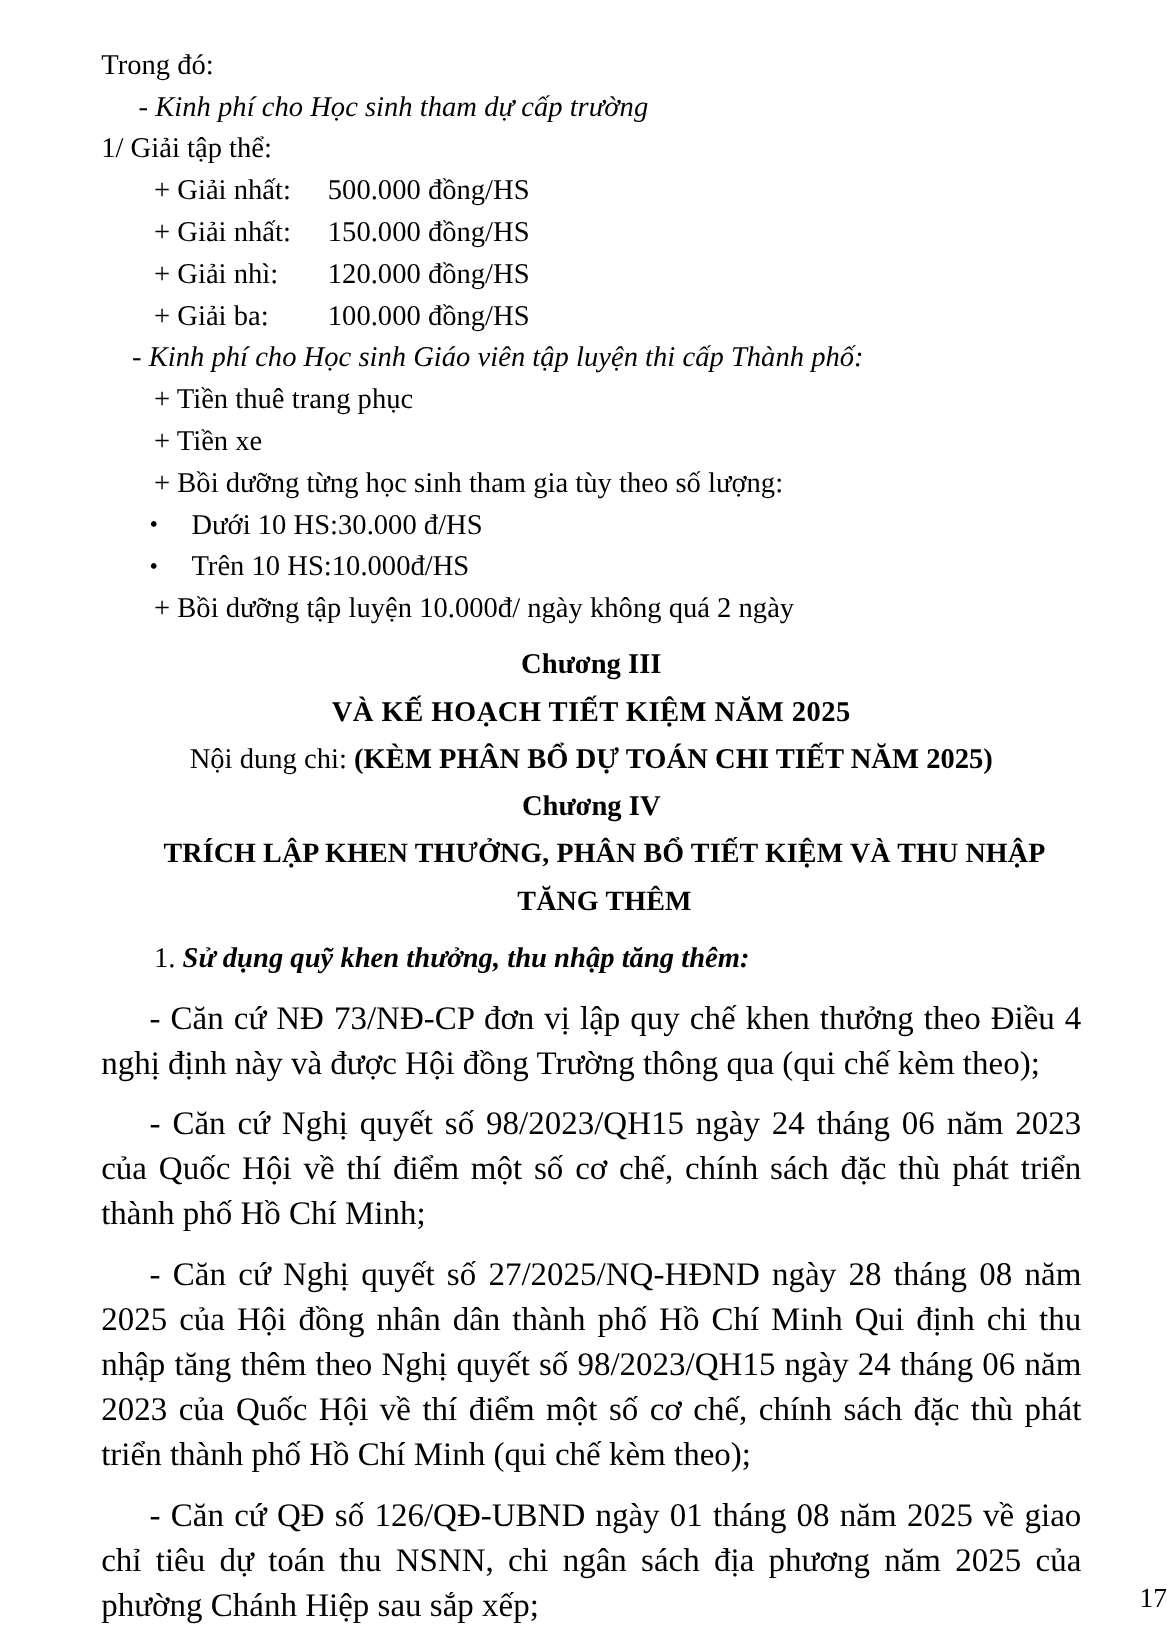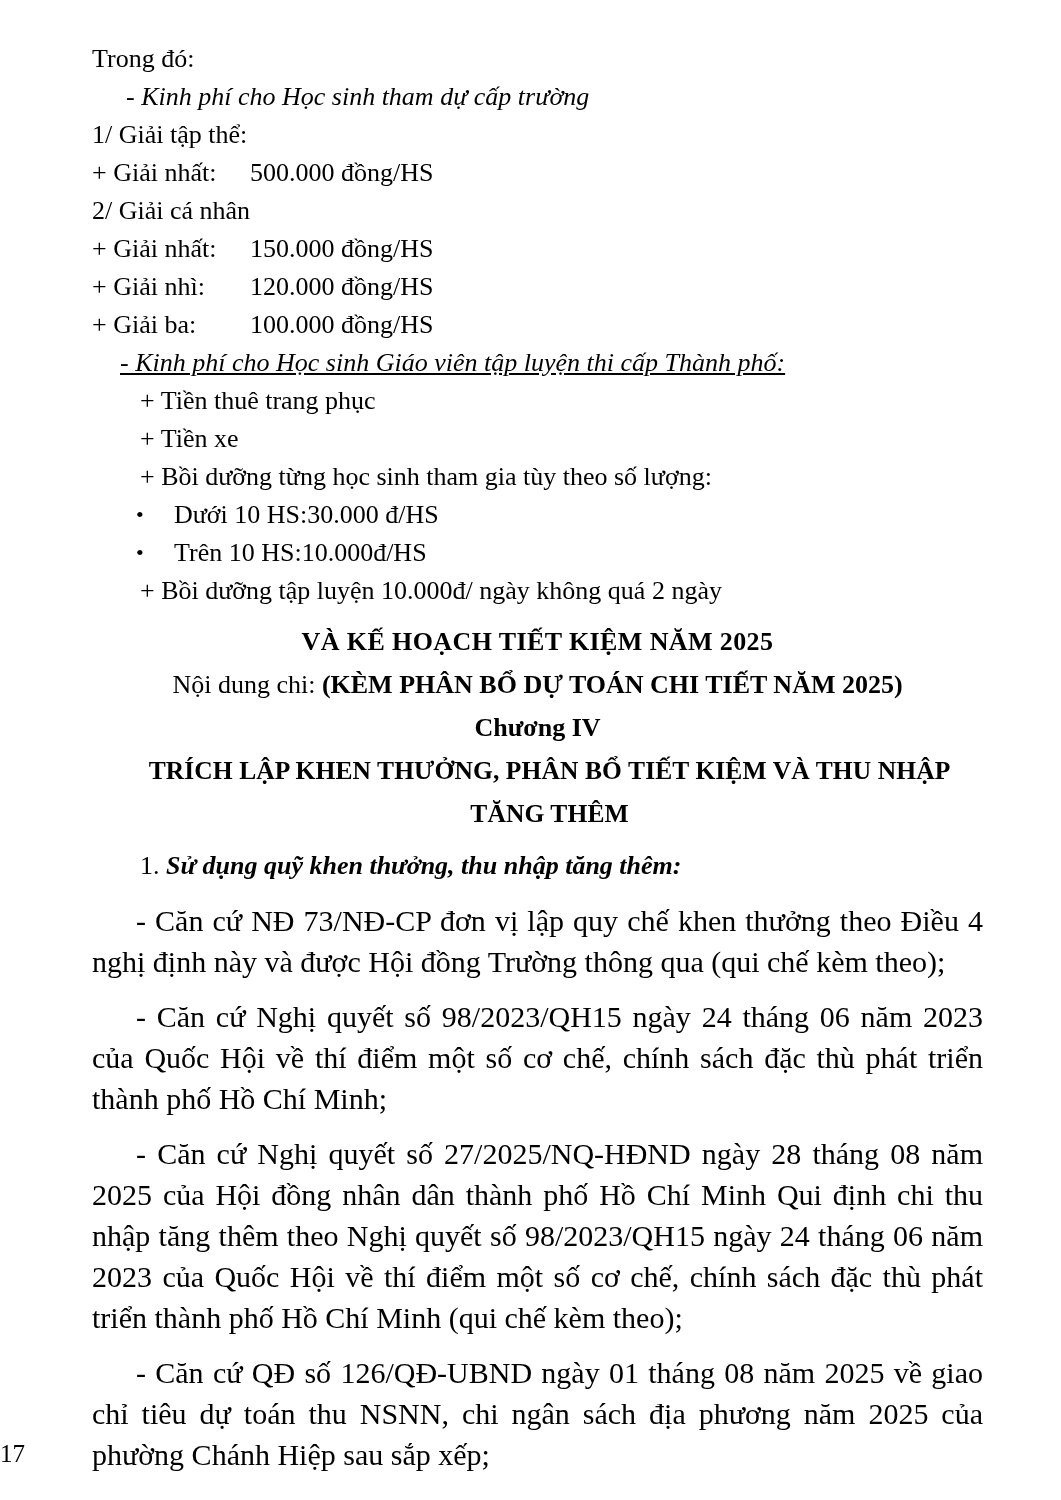--- a/index.html
+++ b/index.html
@@ -33,26 +33,27 @@
     font-style: italic;
   }
   .bold {
     font-weight: bold;
   }
 
   
   .lvl0 { margin-left: 0px; }
   .lvl-dash { margin-left: 34px; }
   .lvl-plus { margin-left: 48px; }
-  .lvl-dash2 { margin-left: 28px; text-decoration: underline; }
+  .lvl-dash2 { margin-left: 28px; }
 
   
   .award {
     font-size: 26px;
     line-height: 38px;
+    margin-left: 48px;
     white-space: nowrap;
     display: block;
   }
   .award .k {
     display: inline-block;
     width: 158px;
   }
   .award .v {
     display: inline-block;
   }
@@ -119,40 +120,39 @@
     font-weight: normal;
     font-style: normal;
   }
 
   
   .pageno {
     position: absolute;
     left: 0;
     right: 0;
     bottom: 32px;
-    text-align: left;
+    text-align: right;
     font-size: 25px;
   }
 </style>
 </head>
 <body>
 
 <div class="page">
 
   <div class="line lvl0">Trong đó:</div>
 
   <div class="line ital lvl-dash">-  Kinh phí cho Học sinh tham dự cấp trường</div>
 
   <div class="line lvl0">1/ Giải tập thể:</div>
 
   <div class="award">
     <span class="k">+ Giải nhất:</span><span class="v">500.000 đồng/HS</span>
   </div>
 
-  <div class="line lvl0">2/ Giải cá nhân</div>
 
   <div class="award">
     <span class="k">+ Giải nhất:</span><span class="v">150.000 đồng/HS</span>
   </div>
   <div class="award">
     <span class="k">+ Giải nhì:</span><span class="v">120.000 đồng/HS</span>
   </div>
   <div class="award">
     <span class="k">+ Giải ba:</span><span class="v">100.000 đồng/HS</span>
   </div>
@@ -167,20 +167,21 @@
     <span class="dot">•</span><span>Dưới 10 HS:30.000 đ/HS</span>
   </div>
   <div class="bullet">
     <span class="dot">•</span><span>Trên 10 HS:10.000đ/HS</span>
   </div>
 
   <div class="line lvl-plus">+ Bồi dưỡng tập luyện 10.000đ/ ngày không quá 2 ngày</div>
 
   <div class="spacer-sm"></div>
 
+  <div class="ctr chapter">Chương III</div>
   <div class="ctr bigbold">VÀ KẾ HOẠCH TIẾT KIỆM NĂM 2025</div>
   <div class="ctr"><span>Nội dung chi: </span><span class="bold">(KÈM PHÂN BỔ DỰ TOÁN CHI TIẾT NĂM 2025)</span></div>
 
   <div class="ctr chapter">Chương IV</div>
   <div class="ctr widebold">TRÍCH LẬP KHEN THƯỞNG, PHÂN BỔ TIẾT KIỆM VÀ THU NHẬP TĂNG THÊM</div>
 
   <div class="spacer-sm"></div>
 
   <div class="subhead"><span class="num">1.</span><span> Sử dụng quỹ khen thưởng, thu nhập tăng thêm:</span></div>
 

